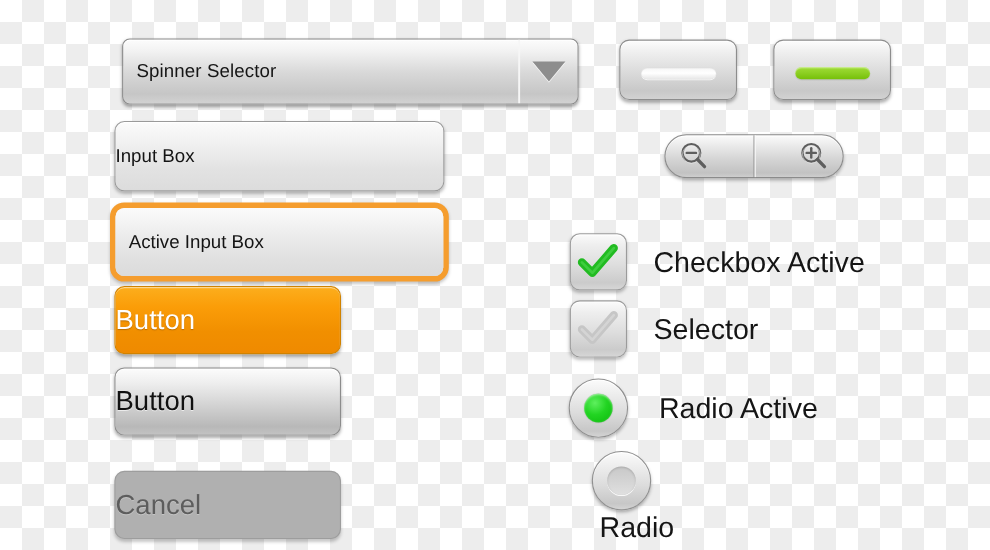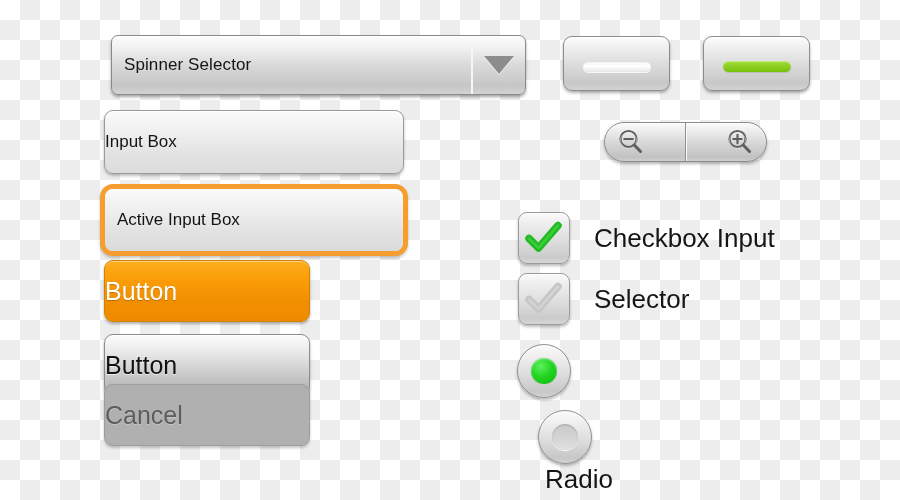--- a/index.html
+++ b/index.html
@@ -126,21 +126,21 @@
   }
   #btn-default {
     top: 334px;
     background: linear-gradient(to bottom, #fcfcfc 0%, #eeeeee 22%, #cfcfcf 60%, #b8b8b8 88%, #c2c2c2 100%);
     border: 1px solid #8c8c8c;
     box-shadow: 0 2px 3px rgba(0,0,0,0.32), inset 0 1px 0 rgba(255,255,255,0.95);
     color: #111111;
     text-shadow: 0 1px 0 rgba(255,255,255,0.6);
   }
   #btn-cancel {
-    top: 384px;
+    top: 428px;
     background: #b0b0b0;
     border: 1px solid #9d9d9d;
     box-shadow: 0 2px 3px rgba(0,0,0,0.22);
     color: #5d5d5d;
     text-shadow: 0 1px 0 rgba(255,255,255,0.25);
   }
 
   
   .barbtn {
     width: 107px; height: 55px;
@@ -304,37 +304,38 @@
   </div>
 </div>
 
 <div class="el cbrow" id="cb-row-active">
   <div class="cbox">
     <svg width="38" height="34" viewBox="0 0 38 34">
       <path d="M4 17.5 L13.5 27 L33 4.5" fill="none" stroke="#22bb22" stroke-width="7.5" stroke-linecap="round" stroke-linejoin="round"></path>
       <path d="M4 17.5 L13.5 27 L33 4.5" fill="none" stroke="#55dd55" stroke-width="2.4" stroke-linecap="round" stroke-linejoin="round" opacity="0.55"></path>
     </svg>
   </div>
-  <span class="cb-label">Checkbox Input</span>
+  <span class="cb-label">Checkbox Active</span>
 </div>
 
 <div class="el cbrow" id="cb-row-plain">
   <div class="cbox">
     <svg width="38" height="34" viewBox="0 0 38 34">
       <path d="M4 17.5 L13.5 27 L33 4.5" fill="none" stroke="#c6c6c6" stroke-width="7.5" stroke-linecap="round" stroke-linejoin="round"></path>
       <path d="M4 17.5 L13.5 27 L33 4.5" fill="none" stroke="#dddddd" stroke-width="2.4" stroke-linecap="round" stroke-linejoin="round" opacity="0.6"></path>
     </svg>
   </div>
   <span class="cb-label">Selector</span>
 </div>
 
 <div class="el rdrow" id="rd-row-active">
   <div class="radio">
     <span class="rd-dot rd-dot-on"></span>
   </div>
+  <span class="rd-label">Radio Active</span>
 </div>
 
 <div class="el rdrow" id="rd-row-plain">
   <div class="radio">
     <span class="rd-dot rd-dot-off"></span>
   </div>
   <span class="rd-label">Radio</span>
 </div>
 
 </body></html>

